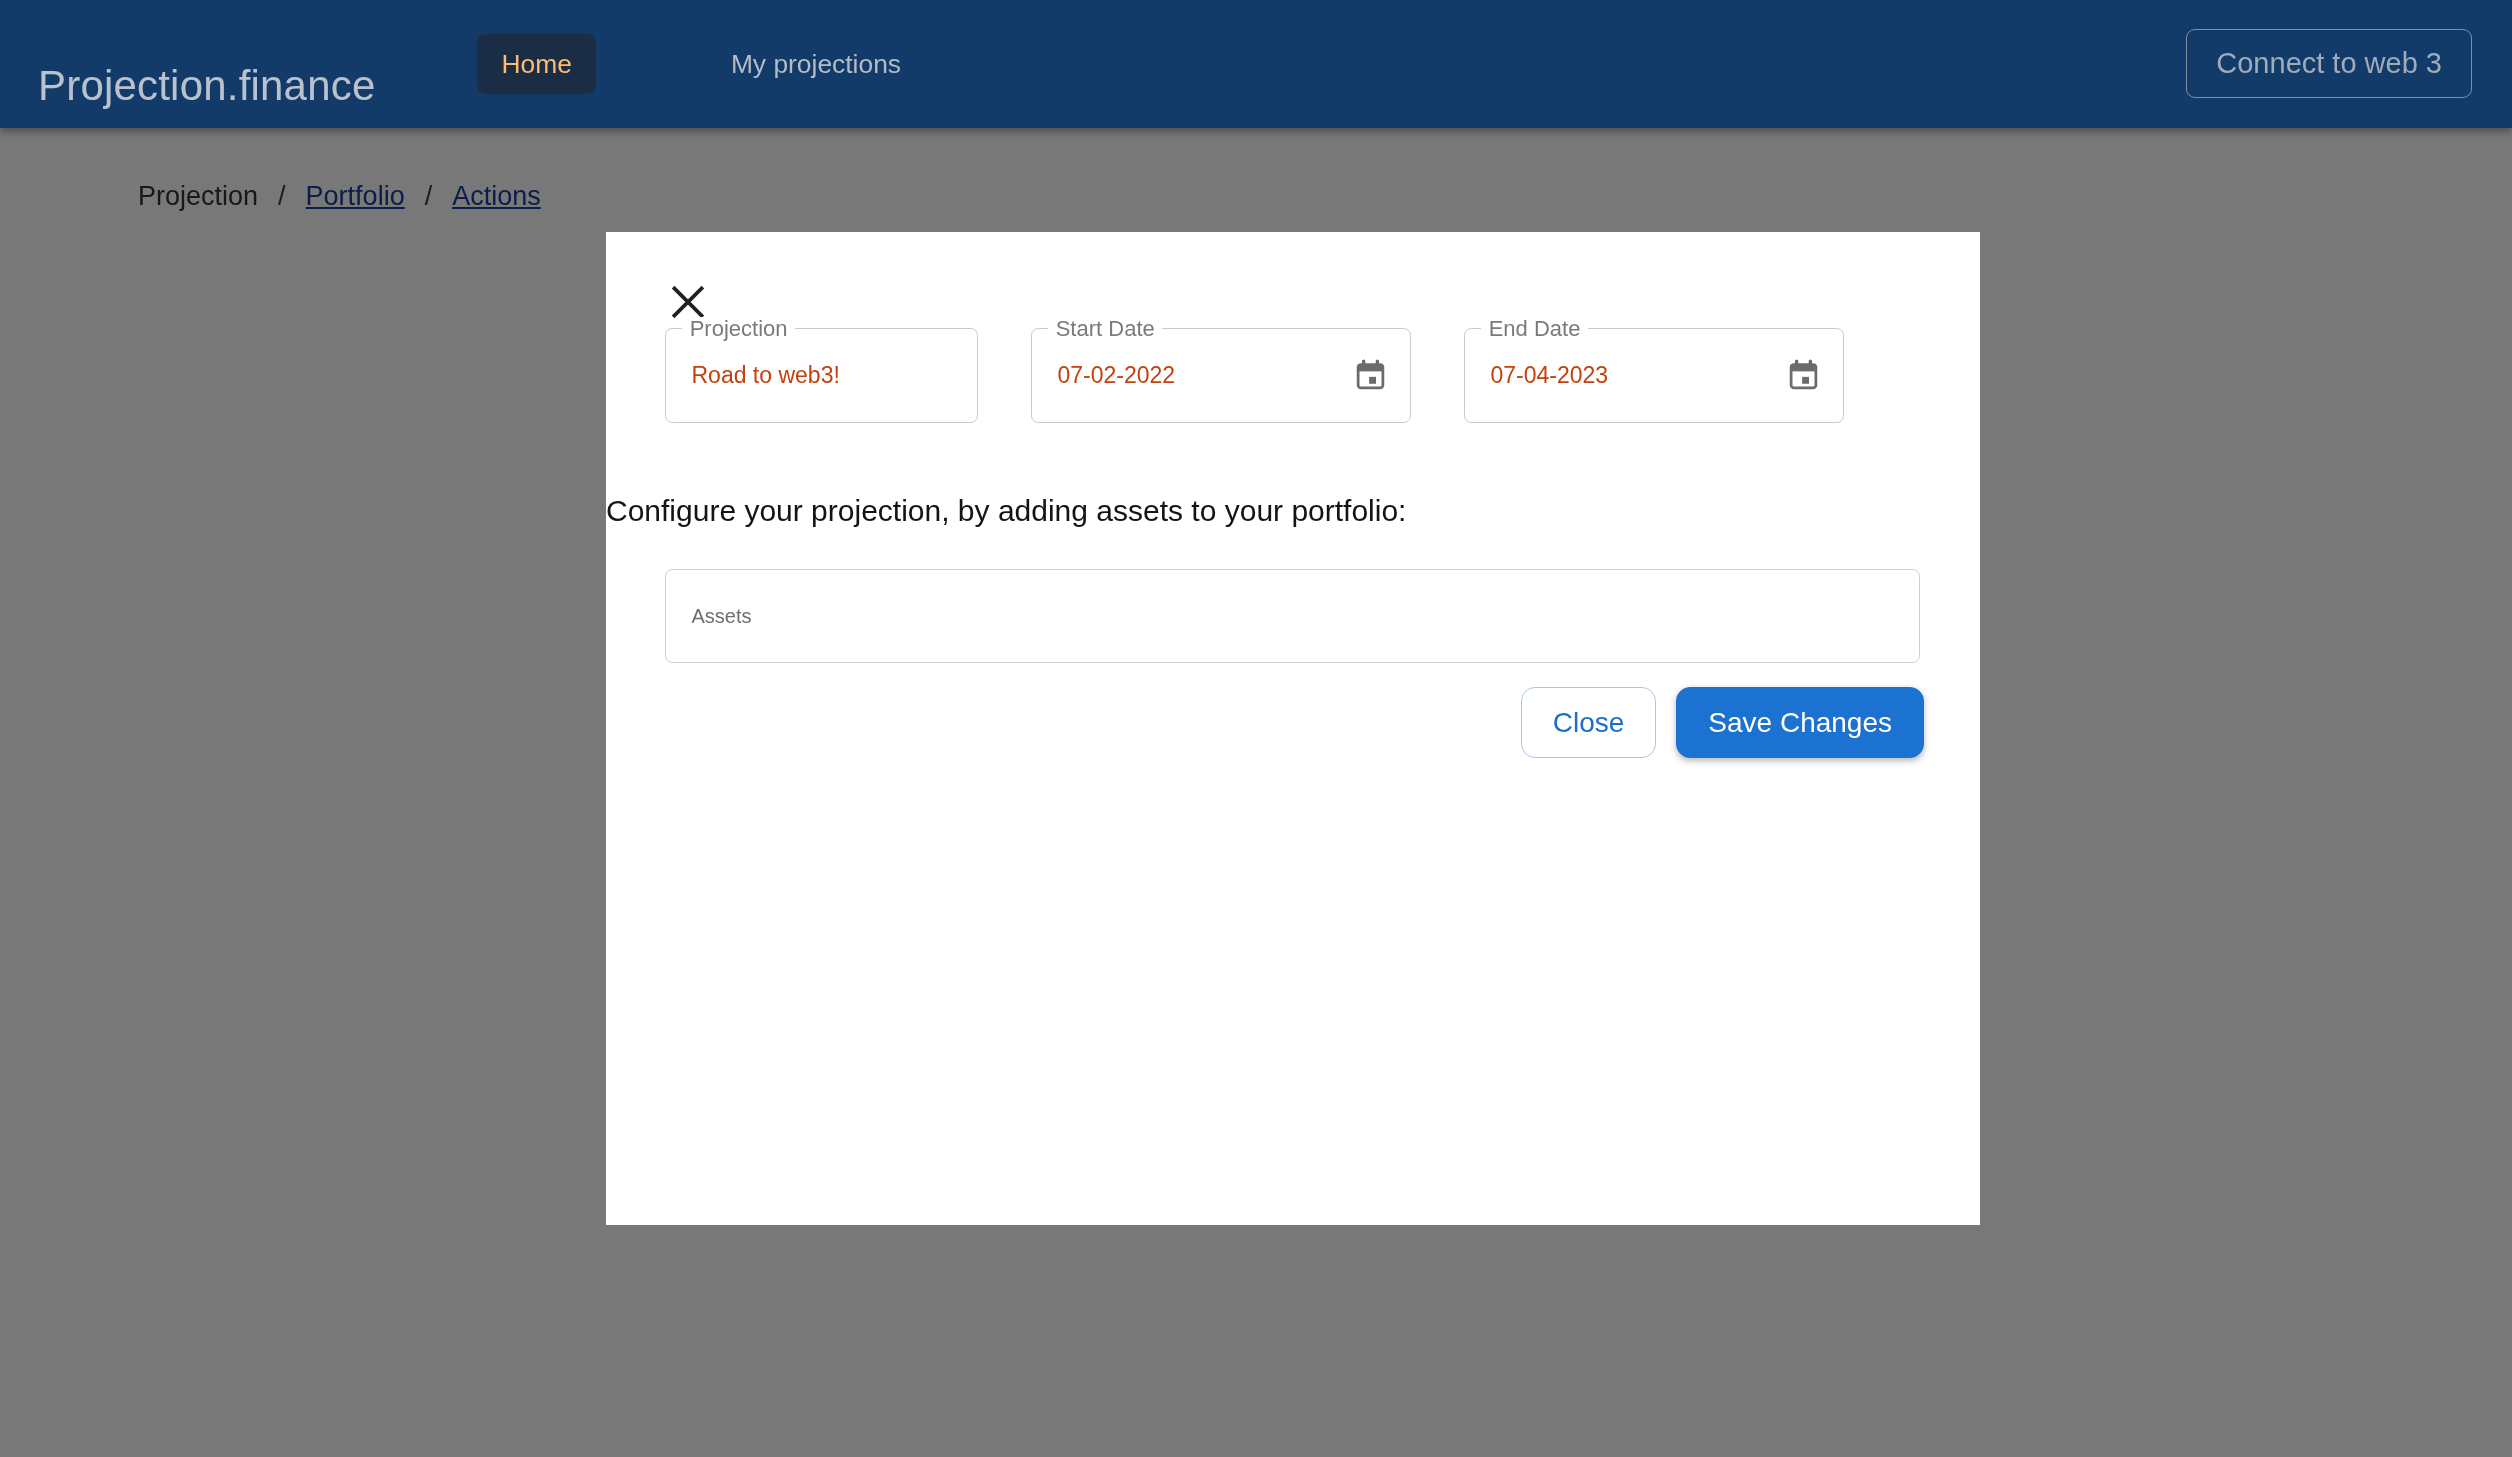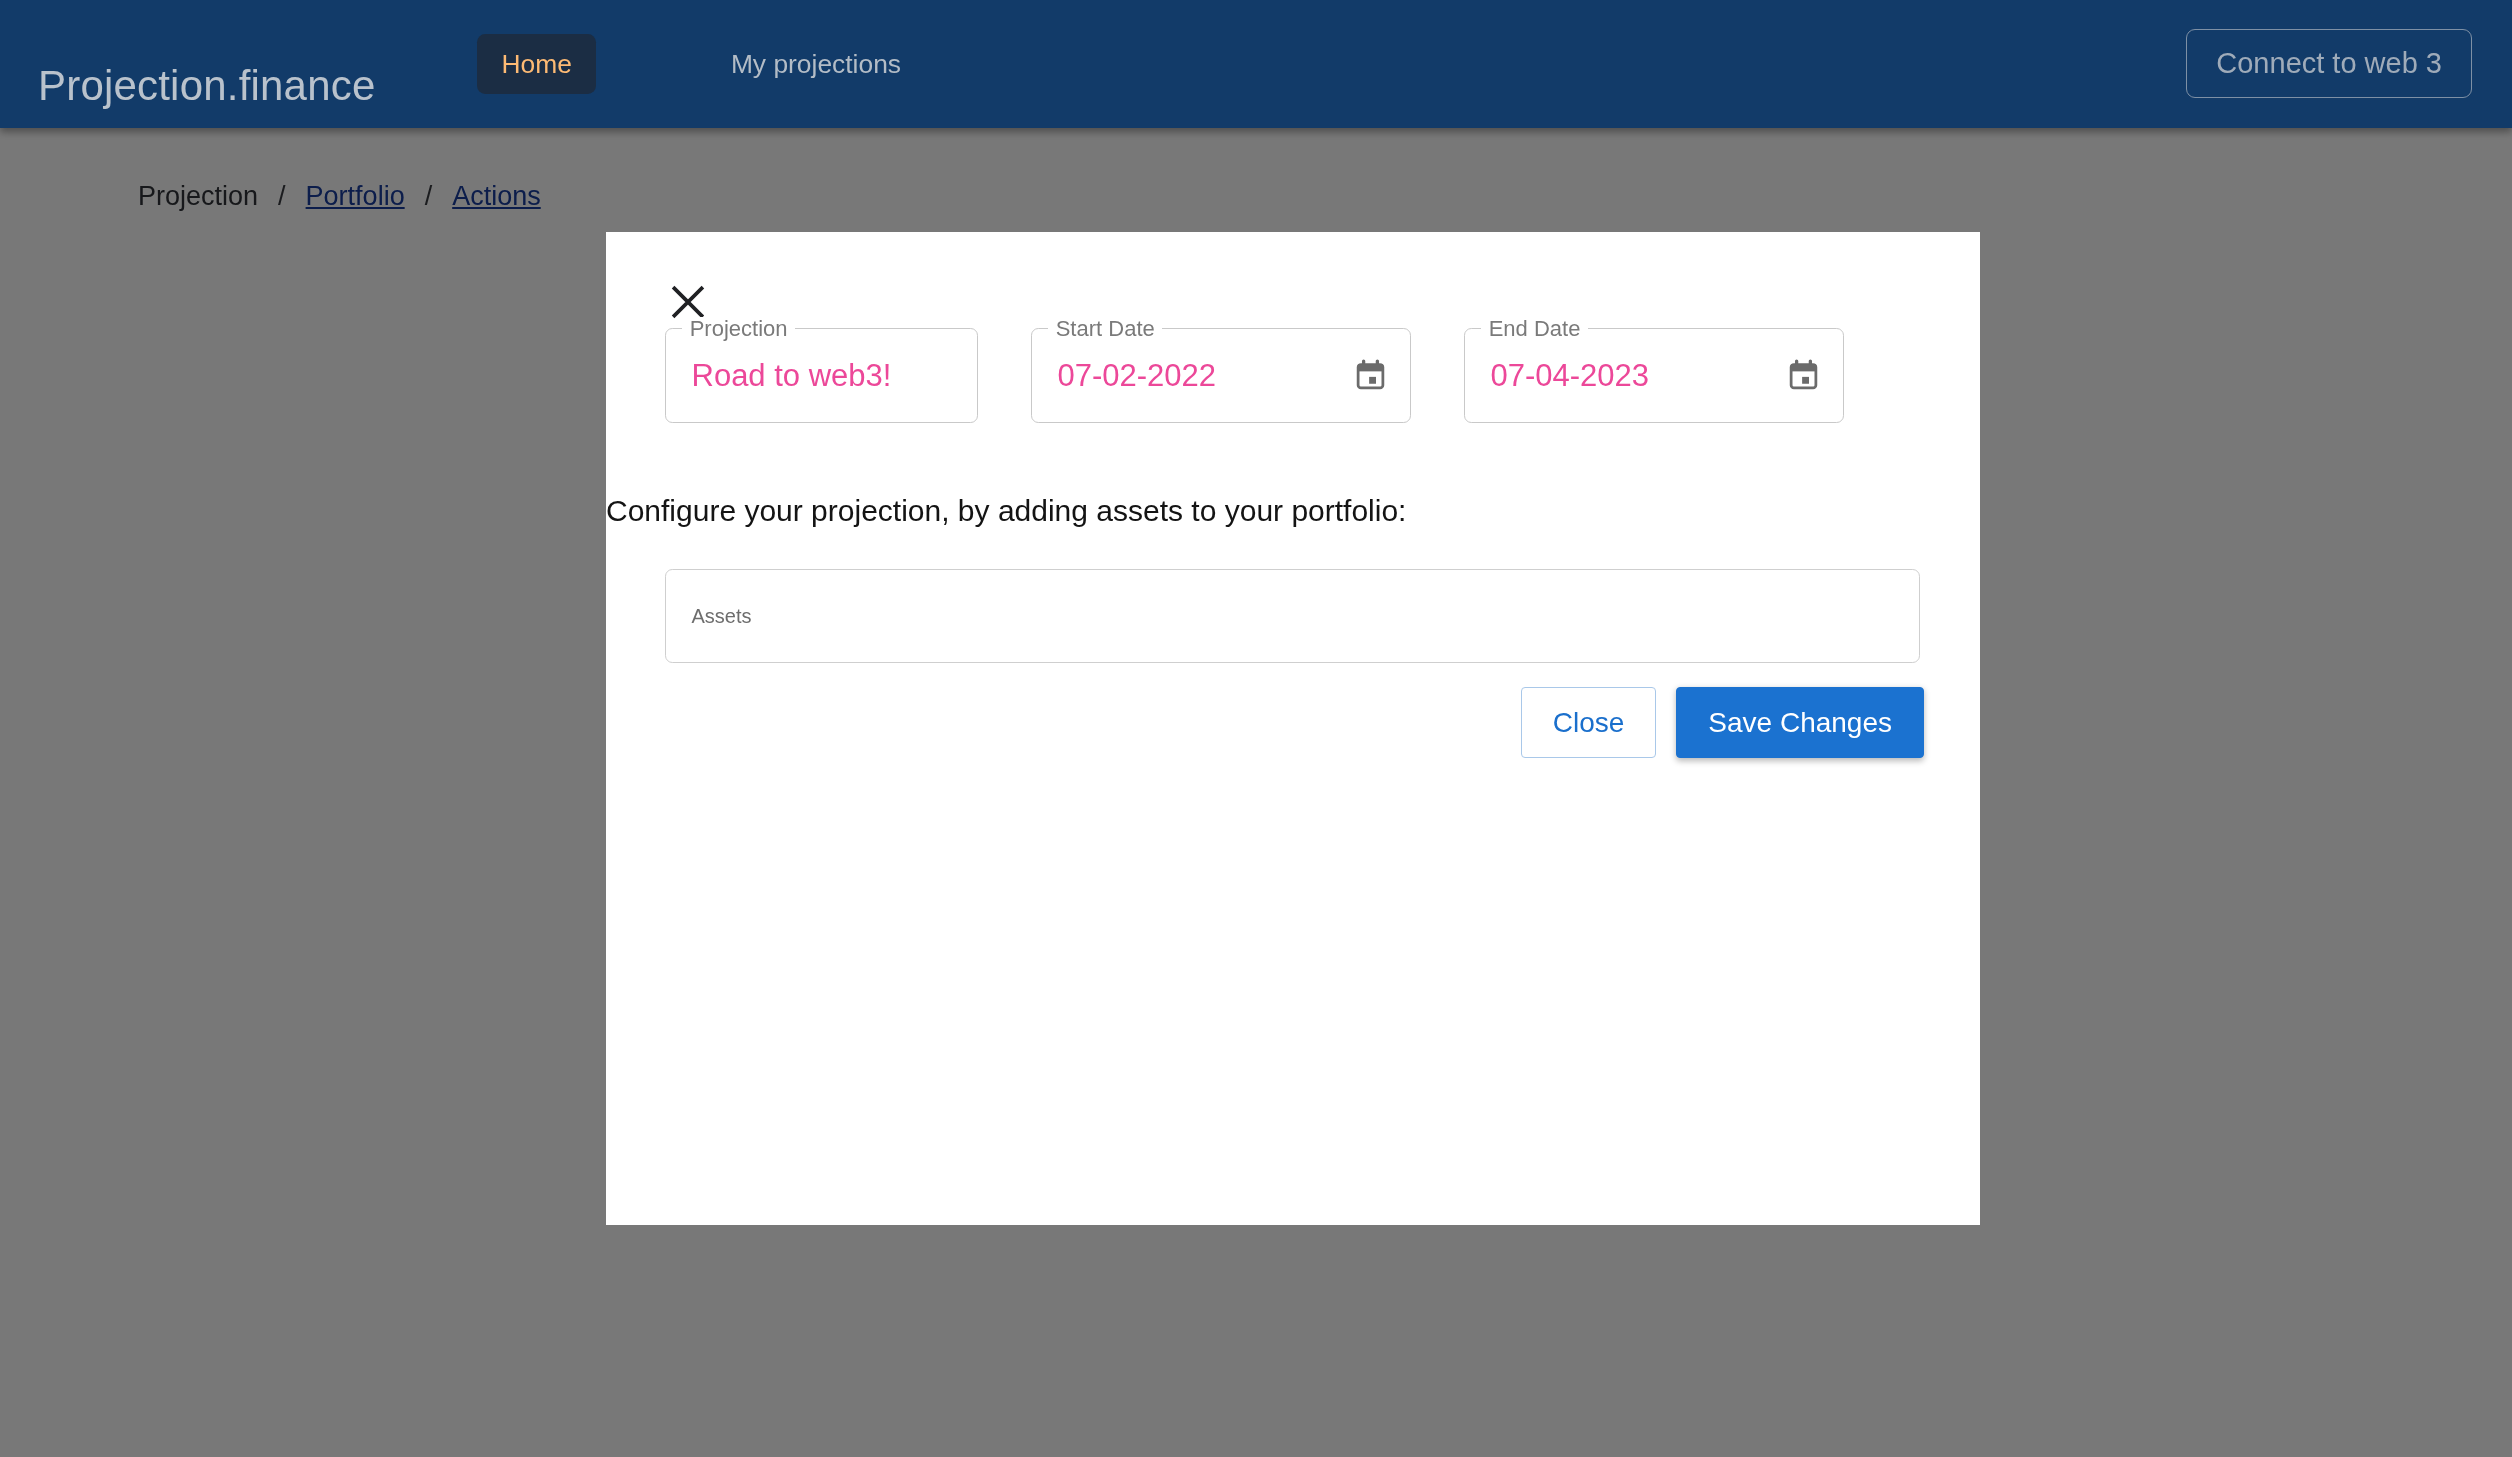--- a/index.html
+++ b/index.html
@@ -162,22 +162,22 @@
     top: -12px;
     left: 16.4px;
     background: #ffffff;
     padding: 0 7.3px;
     font-size: 22px;
     color: #7a7a7a;
     line-height: 24px;
     white-space: nowrap;
   }
   .tf-value {
-    font-size: 31px;
-    color: #ec4899;
+    font-size: 23px;
+    color: #c2410c;
     padding-left: 25.5px;
     white-space: nowrap;
   }
   .tf-adorn {
     position: absolute;
     right: 22px;
     top: 50%;
     transform: translateY(-50%);
     width: 36px;
     height: 36px;
@@ -220,21 +220,21 @@
     position: absolute;
     right: 56px;
     top: 455px;
     display: flex;
     align-items: center;
     gap: 20px;
   }
   .btn {
     height: 71px;
     padding: 0 31px;
-    border-radius: 4px;
+    border-radius: 14px;
     font-size: 28px;
     font-family: "Liberation Sans", sans-serif;
     display: flex;
     align-items: center;
     justify-content: center;
     cursor: pointer;
     white-space: nowrap;
   }
   .btn-close {
     background: #ffffff;

